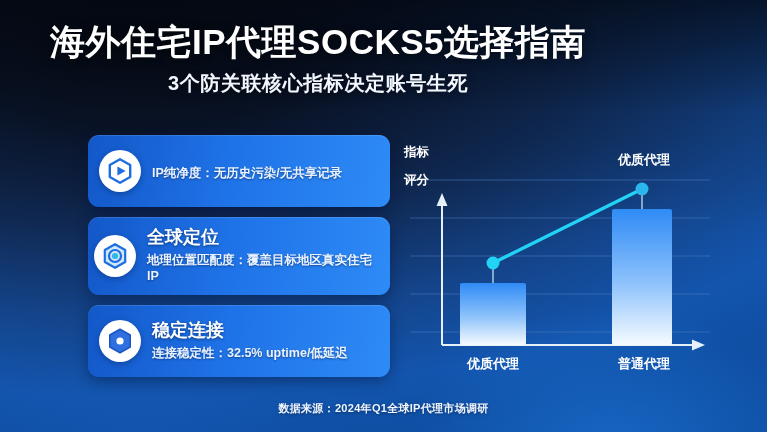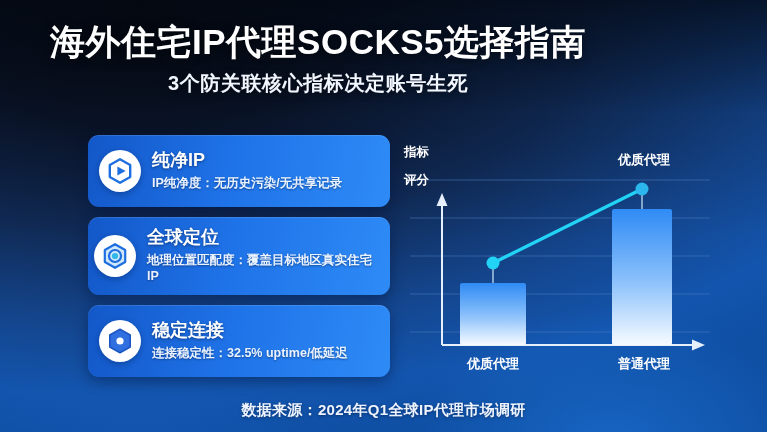--- a/index.html
+++ b/index.html
@@ -73,21 +73,21 @@
   
   #chart { position:absolute; left:398px; top:132px; width:320px; height:265px; }
   #chart svg { display:block; }
   .axis-label { fill:#ffffff; font-size:12.5px; font-weight:700; font-family:"Liberation Sans",sans-serif; }
   .cat-label { fill:#ffffff; font-size:13px; font-weight:700; font-family:"Liberation Sans",sans-serif; text-anchor:middle; }
   .ann-label { fill:#ffffff; font-size:13px; font-weight:700; font-family:"Liberation Sans",sans-serif; text-anchor:middle; }
 
   
   #footer {
     position:absolute; left:0; top:401px; width:767px; text-align:center;
-    font-size:15px; font-weight:700; color:#eef4ff; letter-spacing:.3px;
+    font-size:11px; font-weight:700; color:#eef4ff; letter-spacing:.3px;
     text-shadow:0 1px 3px rgba(0,20,55,.5);
   }
 </style>
 </head>
 <body>
 
 <div id="stage">
   <div id="glow1"></div>
   <div id="glow2"></div>
   <div id="vignette"></div>
@@ -100,21 +100,20 @@
   <div id="cards">
 
     <div class="card c1">
       <div class="card-icon">
         <svg width="30" height="30" viewBox="0 0 30 30" aria-hidden="true">
           <polygon points="15,3.2 25.2,9 25.2,21 15,26.8 4.8,21 4.8,9" fill="none" stroke="#1d6fe0" stroke-width="2.4" stroke-linejoin="round"></polygon>
           <polygon points="12.4,10.6 20.6,15 12.4,19.4" fill="#1d6fe0"></polygon>
         </svg>
       </div>
       <div class="card-text">
-        <div class="card-title">纯净IP</div>
         <div class="card-desc">IP纯净度：无历史污染/无共享记录</div>
       </div>
     </div>
 
     <div class="card c2">
       <div class="card-icon">
         <svg width="30" height="30" viewBox="0 0 30 30" aria-hidden="true">
           <polygon points="15,3.2 25.2,9 25.2,21 15,26.8 4.8,21 4.8,9" fill="#cfe6fb" stroke="#1d6fe0" stroke-width="2.2" stroke-linejoin="round"></polygon>
           <circle cx="15" cy="15" r="6" fill="none" stroke="#1d6fe0" stroke-width="2.2"></circle>
           <circle cx="15" cy="15" r="3.1" fill="#2fb8e8"></circle>

